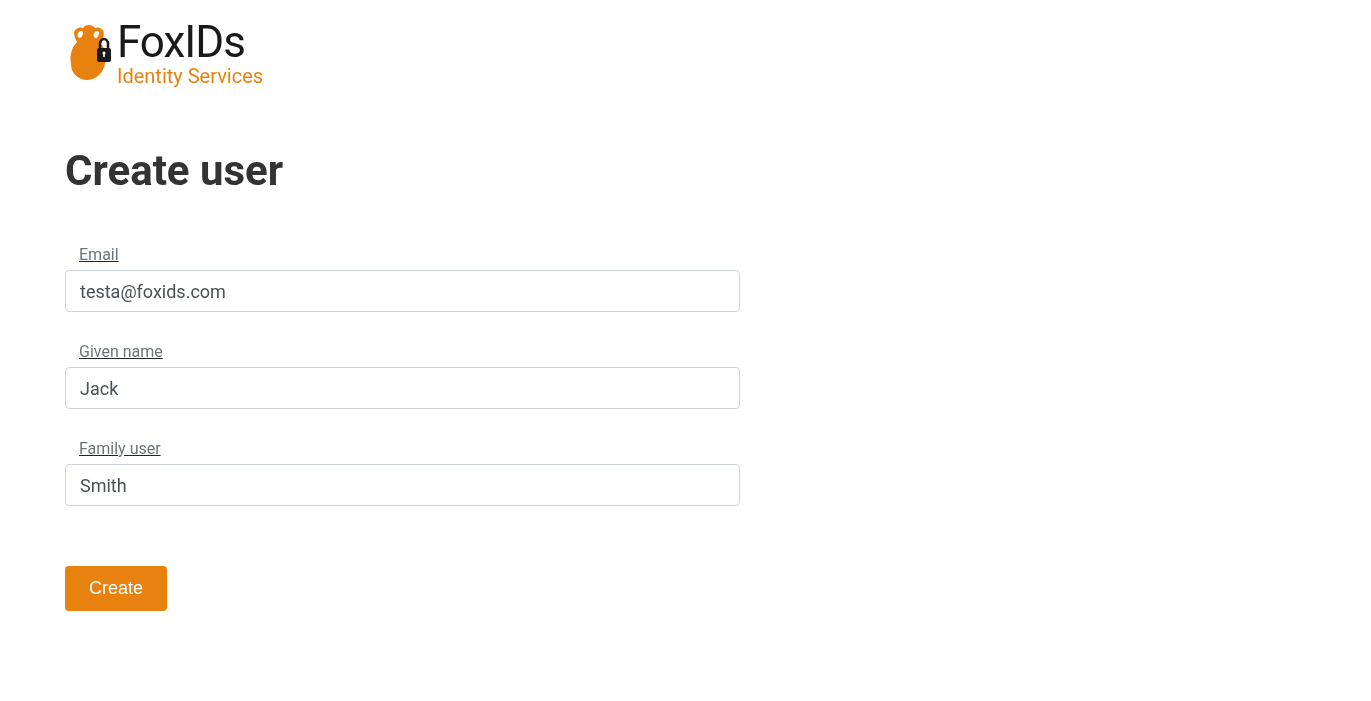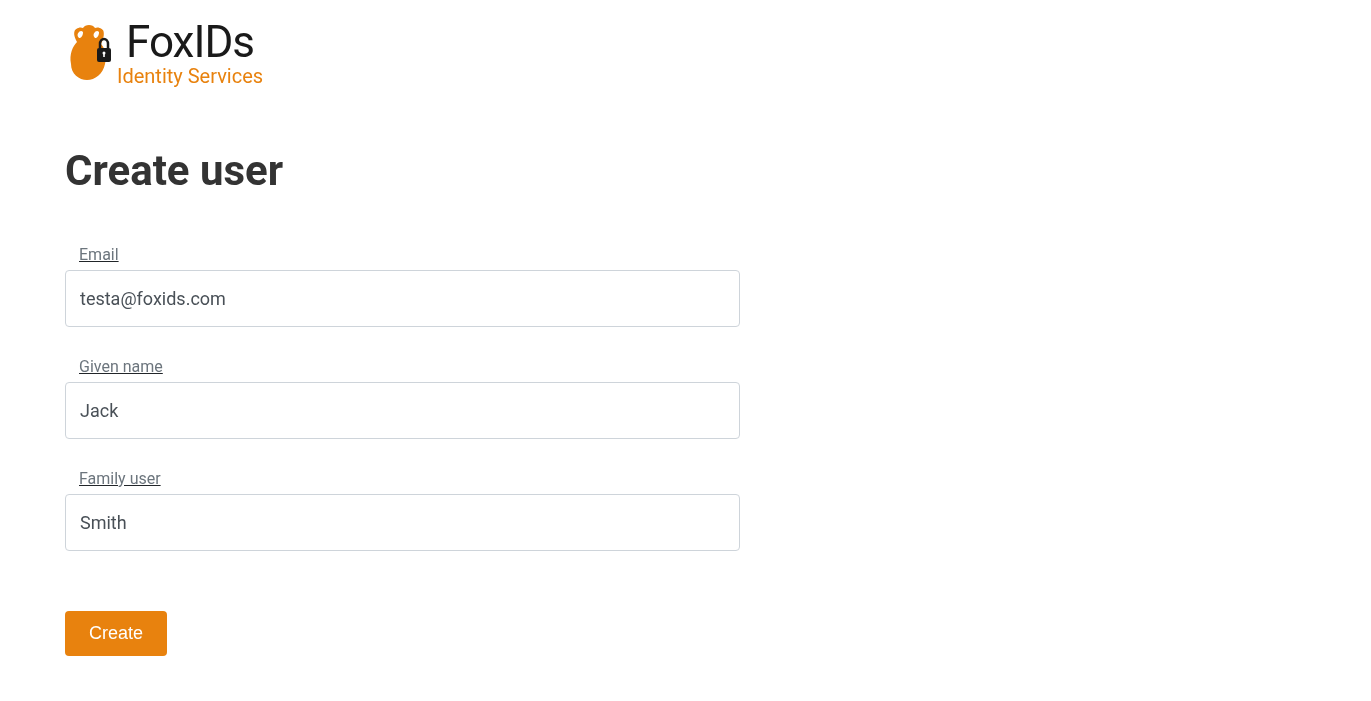--- a/index.html
+++ b/index.html
@@ -21,21 +21,20 @@
     .logo-icon {
       width: 50px;
       height: 62px;
       position: relative;
       margin-right: 2px;
     }
     .logo-text-wrap {
       display: flex;
       flex-direction: column;
       line-height: 1;
-      align-items: center;
     }
     .logo-title {
       font-size: 44px;
       font-weight: 400;
       color: #1a1a1a;
       letter-spacing: -1px;
     }
     .logo-subtitle {
       font-size: 20px;
       color: #e8820e;
@@ -62,21 +61,21 @@
     }
     .form-input {
       width: 100%;
       padding: 10px 14px;
       font-size: 18px;
       color: #495057;
       background: #fff;
       border: 1px solid #ced4da;
       border-radius: 4px;
       font-family: inherit;
-      height: 57px;
+      height: 42px;
     }
     .btn-create {
       background: #e8820e;
       color: #fff;
       border: none;
       padding: 12px 24px;
       font-size: 18px;
       border-radius: 4px;
       cursor: pointer;
       margin-top: 30px;

